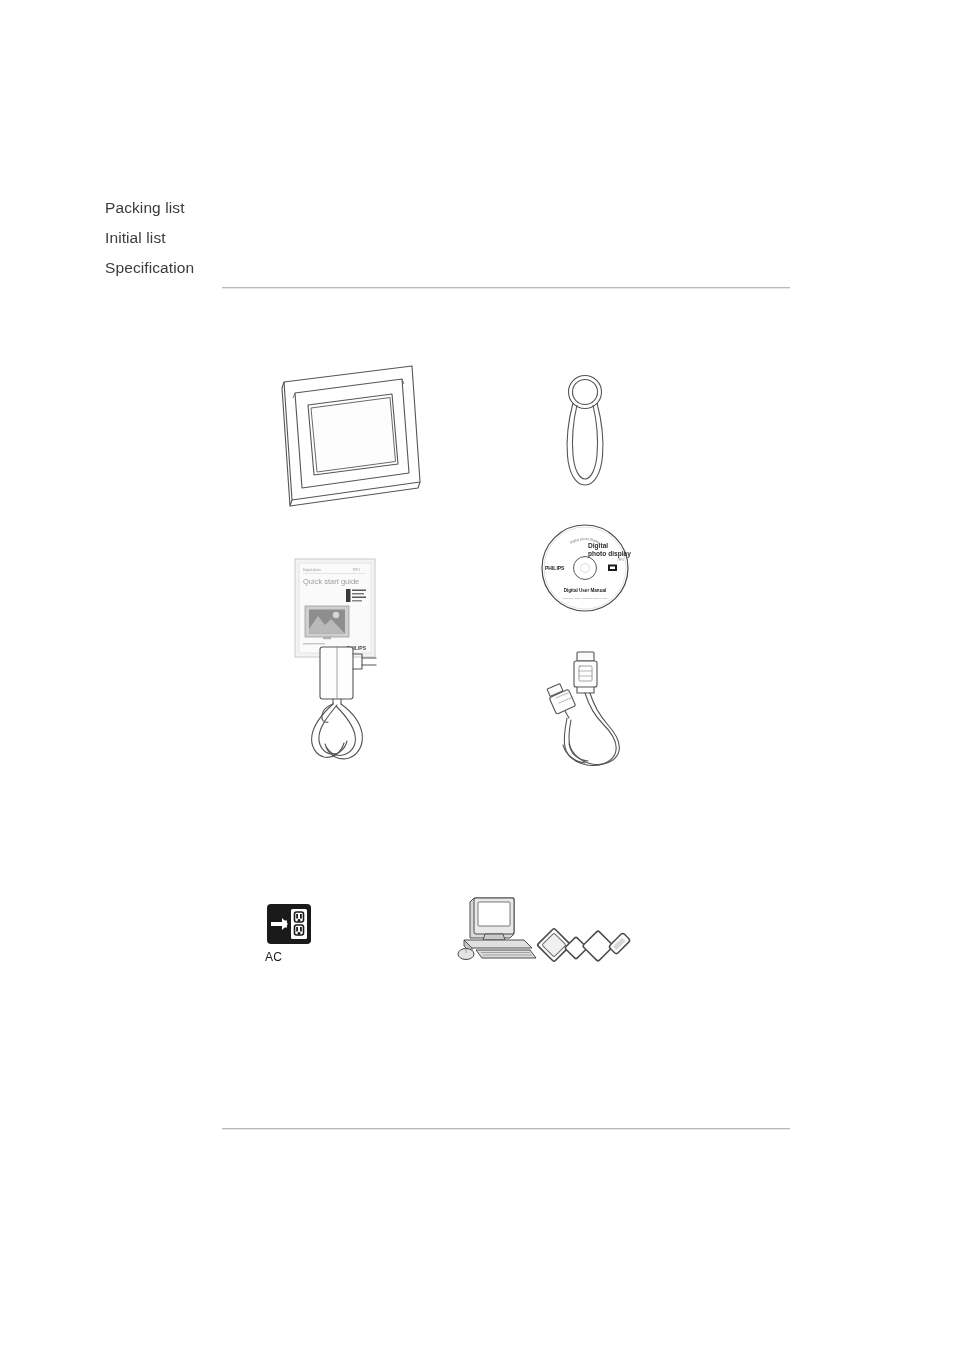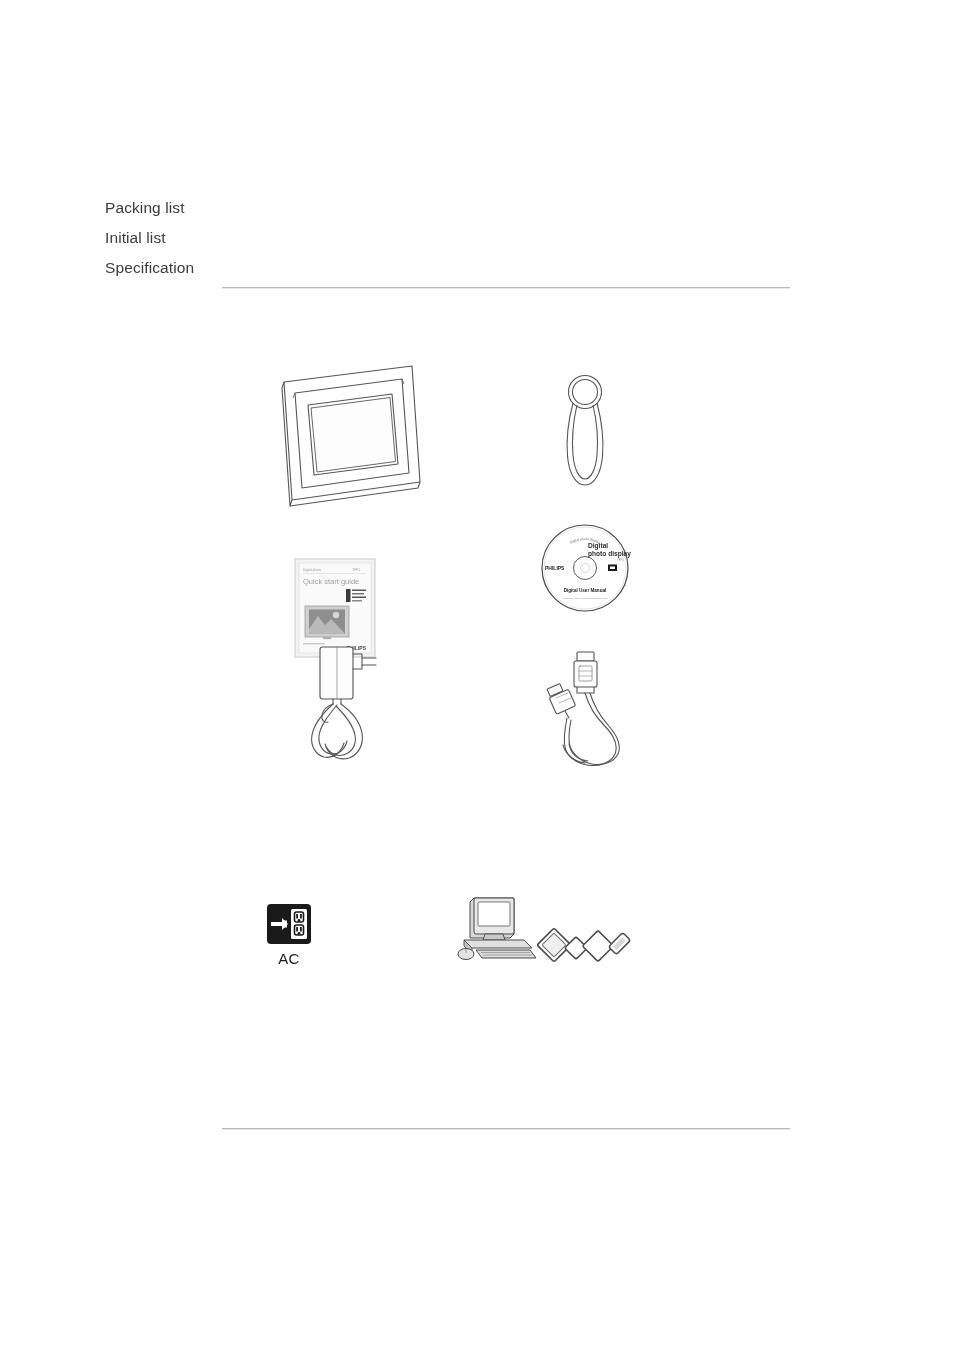--- a/index.html
+++ b/index.html
@@ -75,22 +75,22 @@
   .usb-art     { left: 537px; top: 648px;  width: 98px;  height: 124px; }
   .ac-art      { left: 265px; top: 902px;  width: 48px;  height: 52px;  }
   .pc-art      { left: 452px; top: 892px;  width: 92px;  height: 72px;  }
   .cards-art   { left: 538px; top: 924px;  width: 100px; height: 42px;  }
 
   .ac-label {
     position: absolute;
     left: 265px;
     top: 950px;
     width: 48px;
-    text-align: center;
-    font-size: 15px;
+    text-align: left;
+    font-size: 12px;
     color: #1a1a1a;
     letter-spacing: 0.3px;
   }
 
   
   .booklet-text { font-family: "Liberation Sans", sans-serif; }
 </style>
 </head>
 <body>
 

